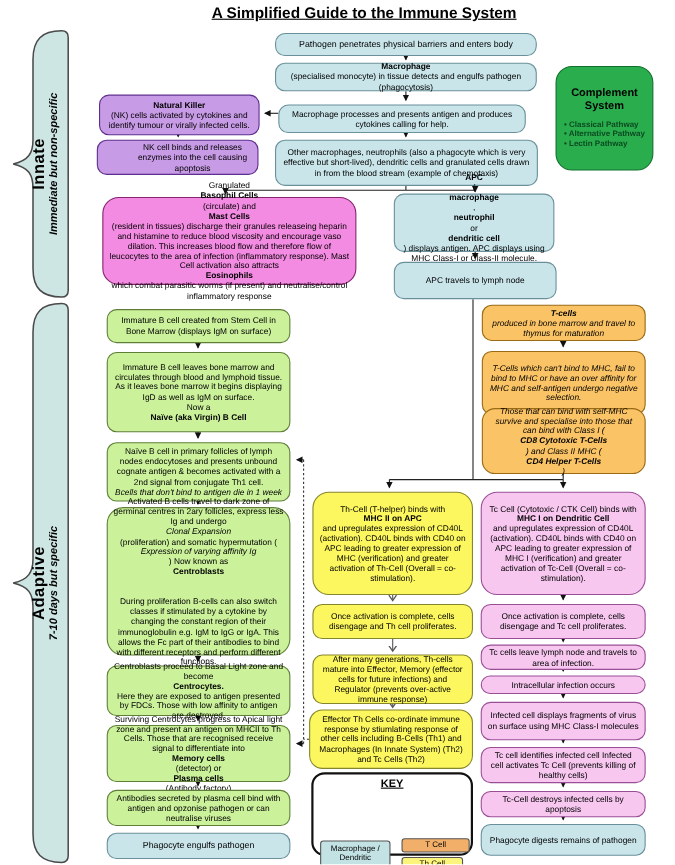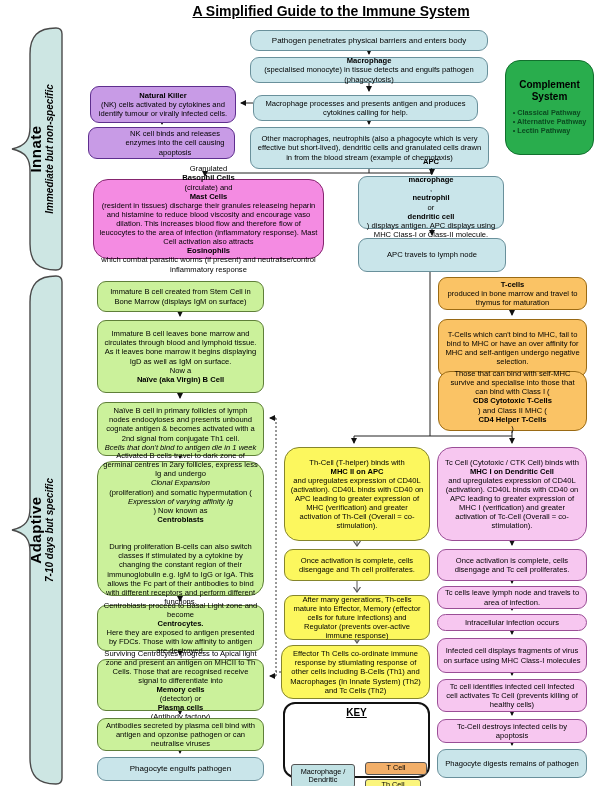--- a/index.html
+++ b/index.html
@@ -11,21 +11,21 @@
   .bx{position:absolute;z-index:2;box-sizing:border-box;display:flex;flex-direction:column;
       align-items:center;justify-content:center;text-align:center;border:1px solid #a3a3a3;
       border-radius:9px;padding:2px 5px;font-size:7.6px;line-height:1.2;}
   .r12{border-radius:12px;} .r14{border-radius:15px;}
   .c-blue{background:#C9E5EA;border-color:#69909B;}
   .c-purple{background:#C89BE6;border-color:#5E2E8E;}
   .c-mag{background:#F48BE2;border-color:#85256F;}
   .c-green{background:#CBF19B;border-color:#5F7F39;}
   .c-yellow{background:#FCF75E;border-color:#85852C;}
   .c-pink{background:#F7C7F0;border-color:#9A4E96;}
-  .c-orange{background:#FAC365;border-color:#9A6A14;}
+  .c-orange{background:#FAC365;border-color:#9A6A14;font-style:italic;}
   .c-comp{background:#29AD4D;border-color:#12702E;}
   #complement .ct{font-size:10px;font-weight:bold;margin-bottom:6px;}
   #complement .ci{display:block;font-size:7.3px;color:#0B4A20;text-align:left;font-weight:bold;}
   #complement .ci::before{content:"• ";}
   .bracket-label{position:absolute;z-index:2;text-align:center;white-space:nowrap;
       transform:translate(-50%,-50%) rotate(-90deg);}
   .bracket-label .l1{font-size:15px;font-weight:bold;letter-spacing:.5px;}
   .bracket-label .l2{font-size:10px;font-weight:bold;font-style:italic;}
   #keybox{position:absolute;z-index:2;left:283px;top:702px;width:147px;height:76px;
       box-sizing:border-box;background:#fff;border:2.5px solid #111;border-radius:12px;}

